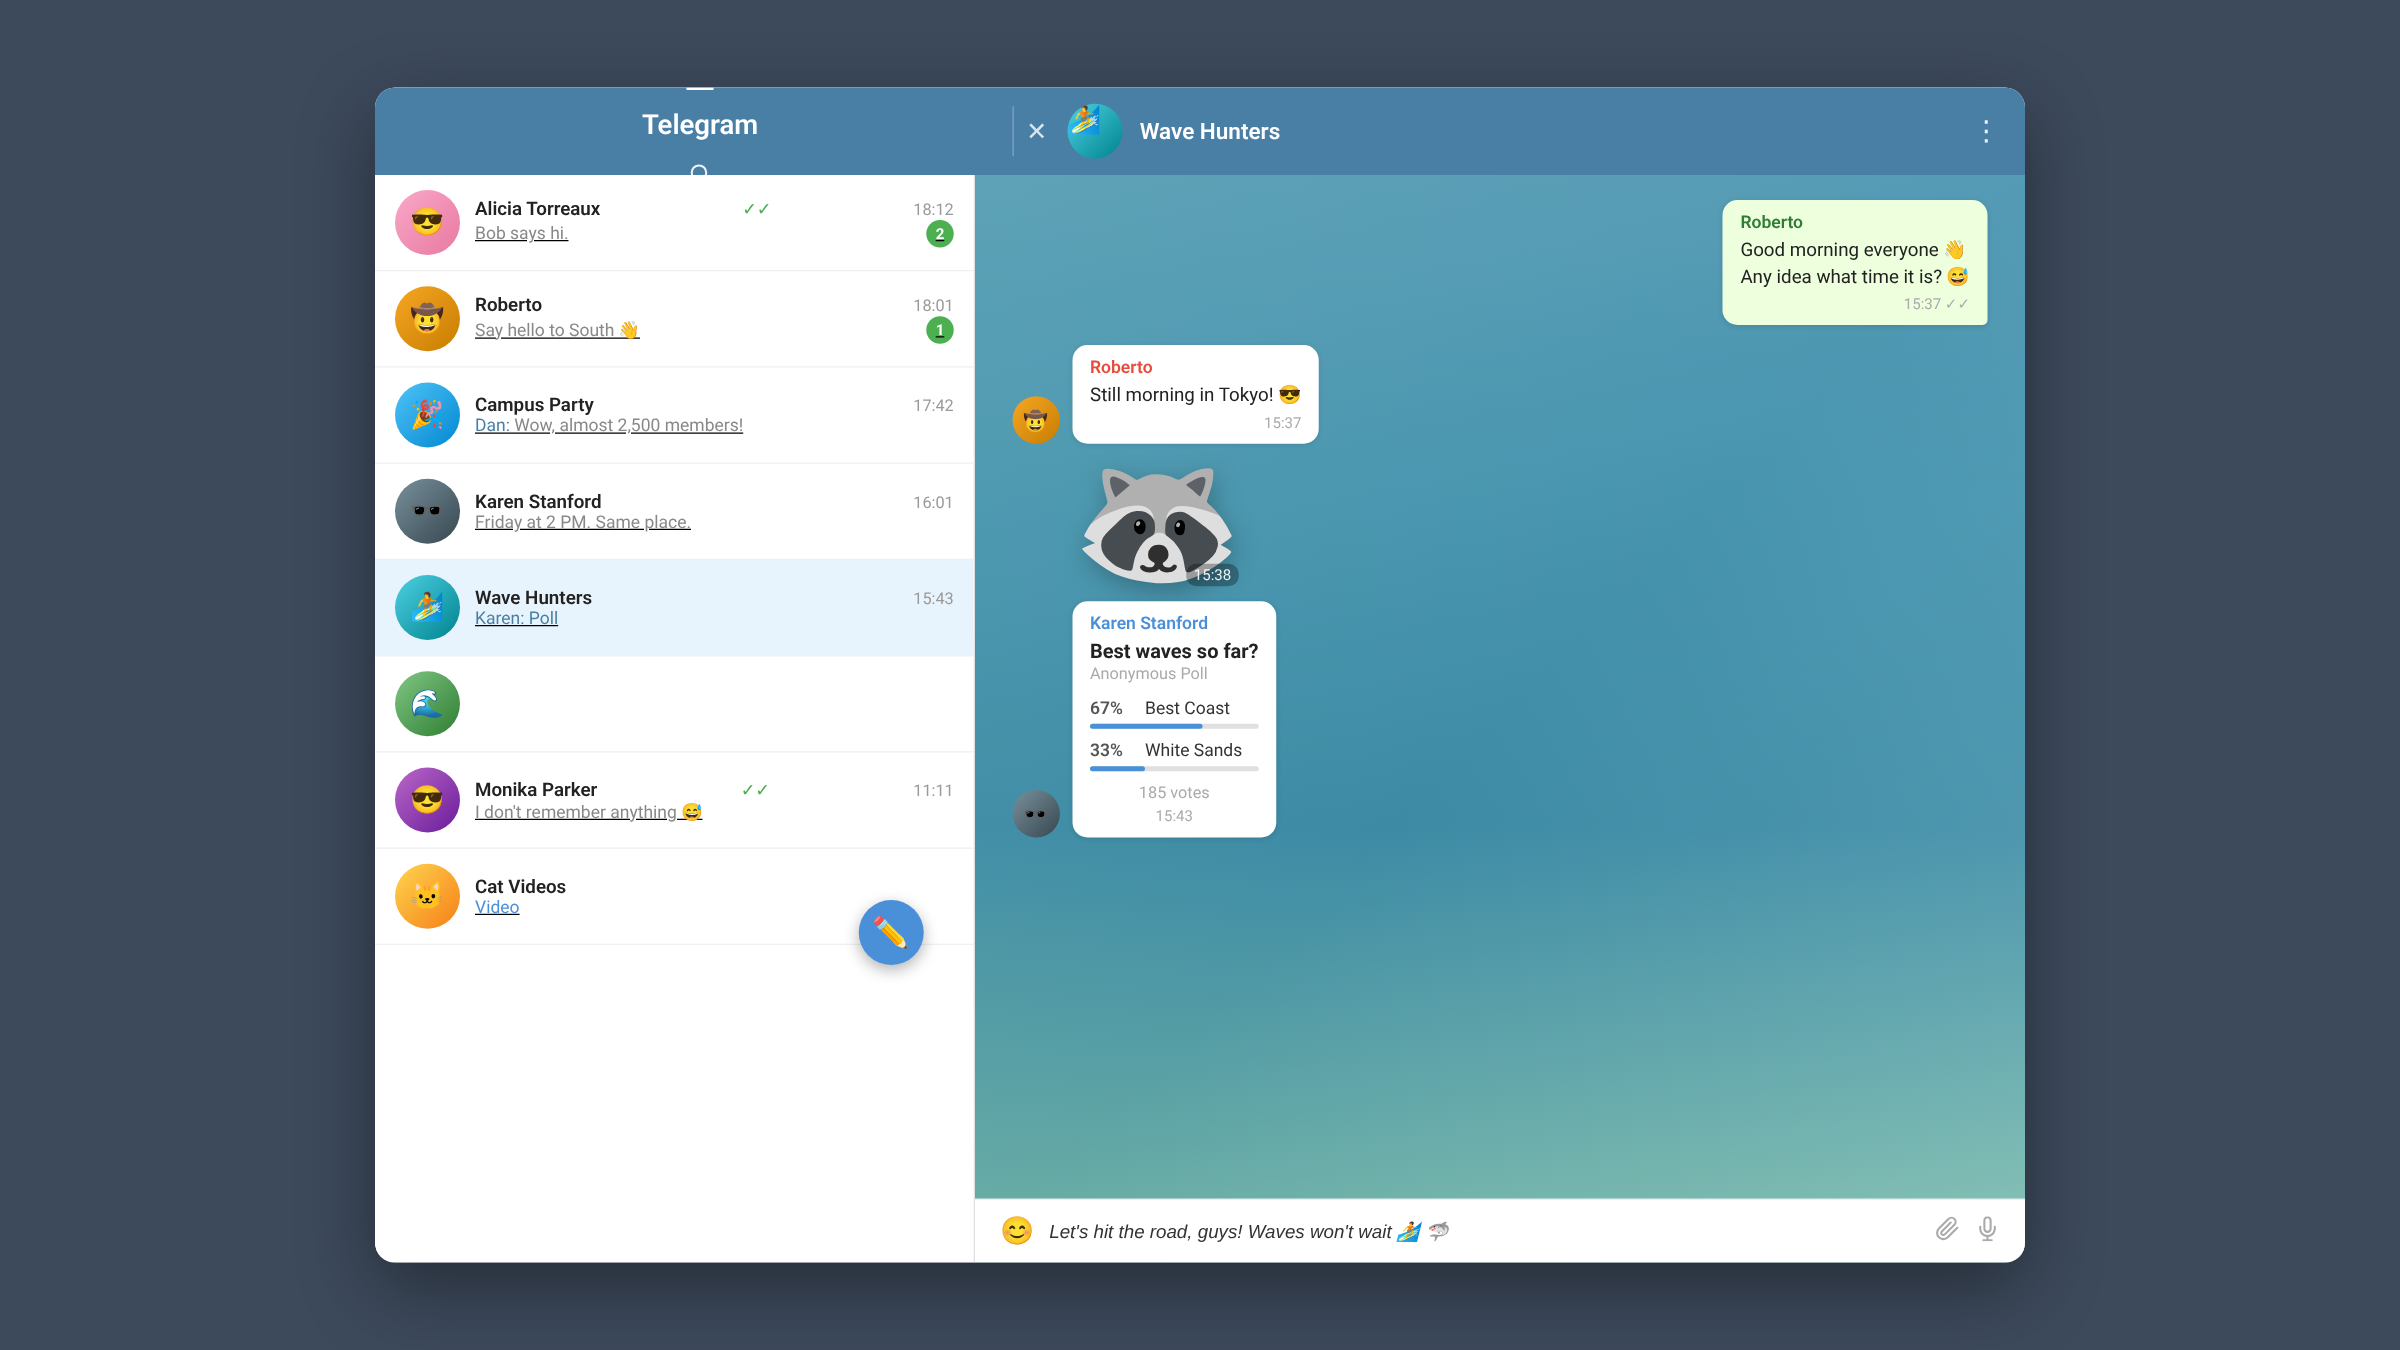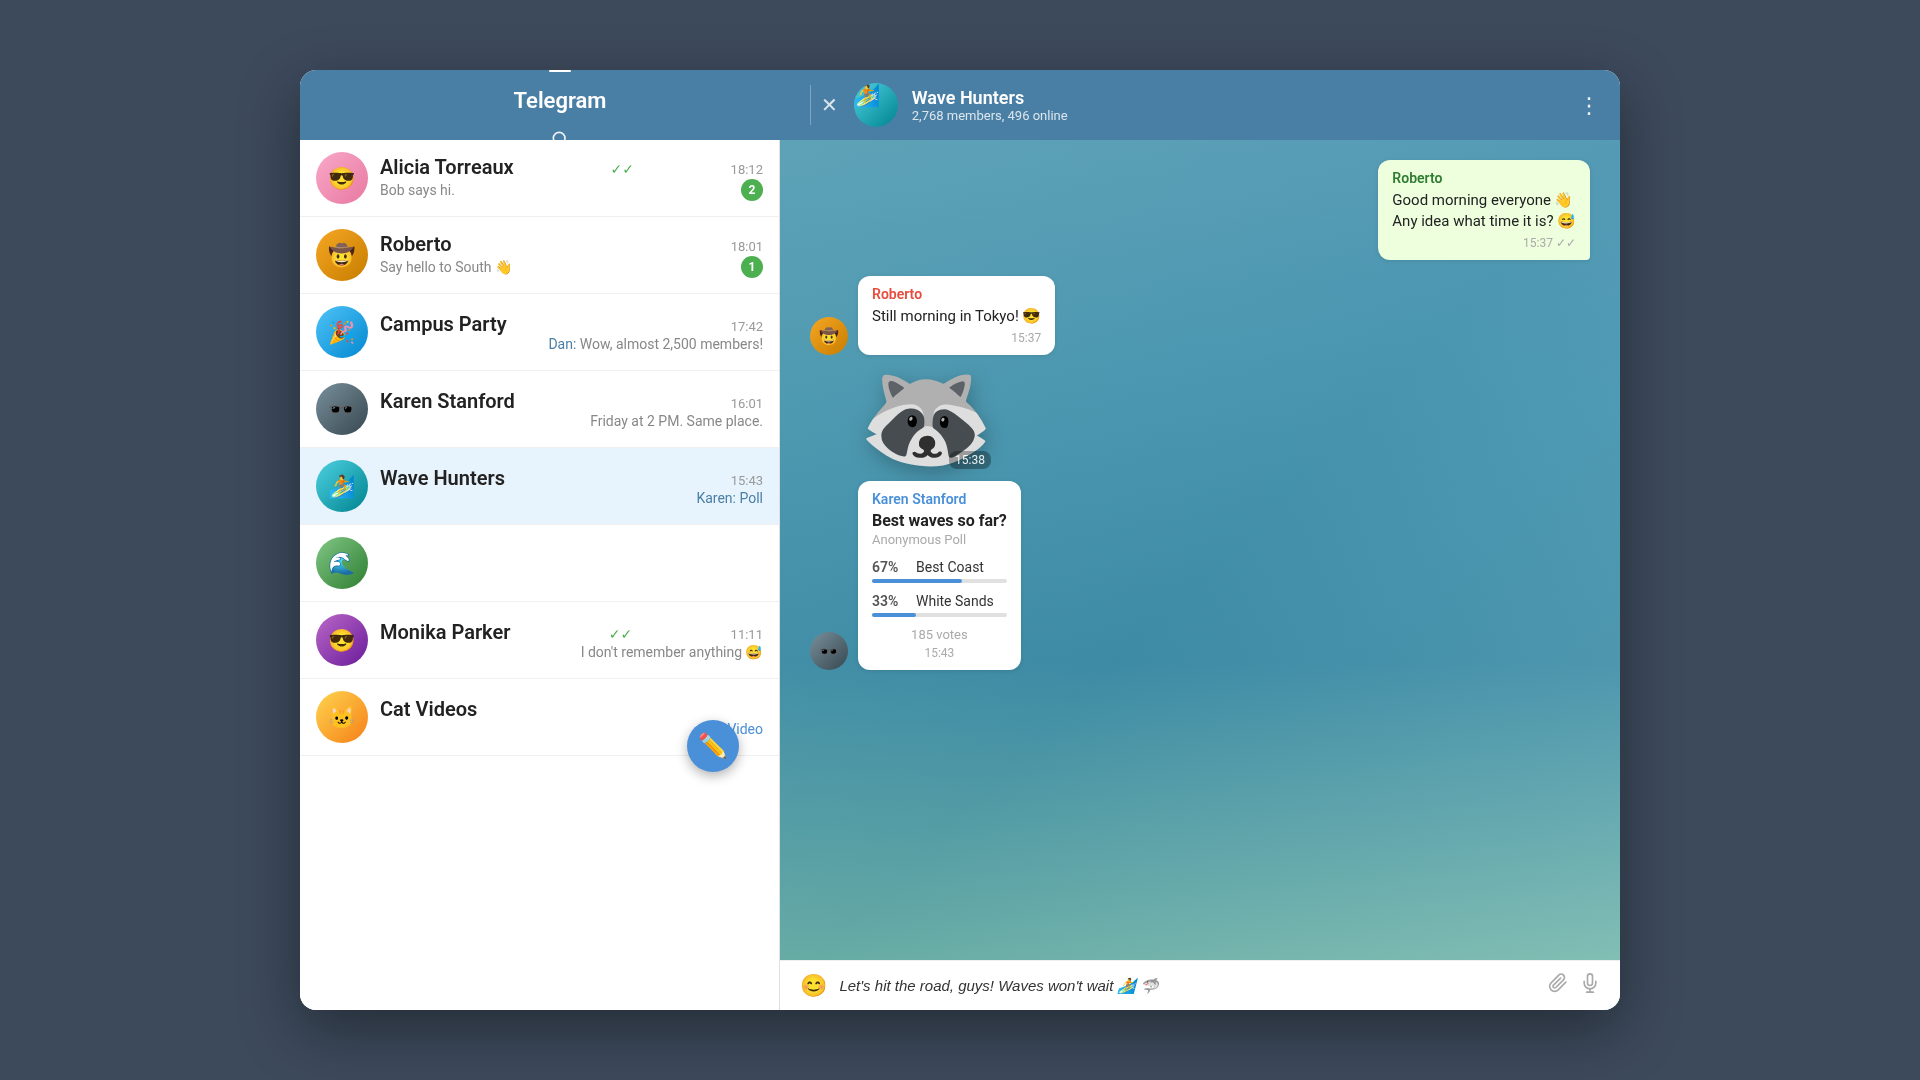--- a/index.html
+++ b/index.html
@@ -150,21 +150,21 @@
     .av-green { background: linear-gradient(135deg, #81c784, #2e7d32); }
     .av-purple { background: linear-gradient(135deg, #ba68c8, #6a1b9a); }
     .av-yellow { background: linear-gradient(135deg, #ffd54f, #f57f17); }
     .chat-body { flex: 1; min-width: 0; }
     .chat-row {
       display: flex;
       justify-content: space-between;
       align-items: baseline;
     }
     .chat-contact-name {
-      font-size: 20px;
+      font-size: 15px;
       font-weight: 600;
       color: #222;
     }
     .chat-contact-name.locked { color: #2196f3; }
     .chat-time {
       font-size: 13px;
       color: #999;
       flex-shrink: 0;
     }
     .chat-preview {
@@ -187,21 +187,22 @@
       display: flex;
       align-items: center;
       justify-content: center;
       margin-left: auto;
       flex-shrink: 0;
     }
     .double-check { color: #4caf50; font-size: 14px; }
     .chat-preview-row {
       display: flex;
       align-items: center;
-      justify-content: flex-end;
+      justify-content: flex-start;
+      text-decoration: underline;
     }
     
     .compose-btn {
       position: sticky;
       bottom: 20px;
       left: 390px;
       width: 52px;
       height: 52px;
       border-radius: 50%;
       background: #4a90d9;
@@ -428,21 +429,20 @@
       </div>
     </div>
     <div class="header-divider"></div>
     <span class="close-btn">✕</span>
     <div class="chat-header">
       <div class="chat-avatar av-teal">
         <span style="font-size:22px;">🏄</span>
       </div>
       <div class="chat-info">
         <div class="chat-name">Wave Hunters</div>
-        <div class="chat-meta">2,768 members, 496 online</div>
       </div>
     </div>
     <div class="more-btn">⋮</div>
   </div>
 
   <div class="main-content">
 
     <div class="sidebar">
 
       <div class="chat-item">

